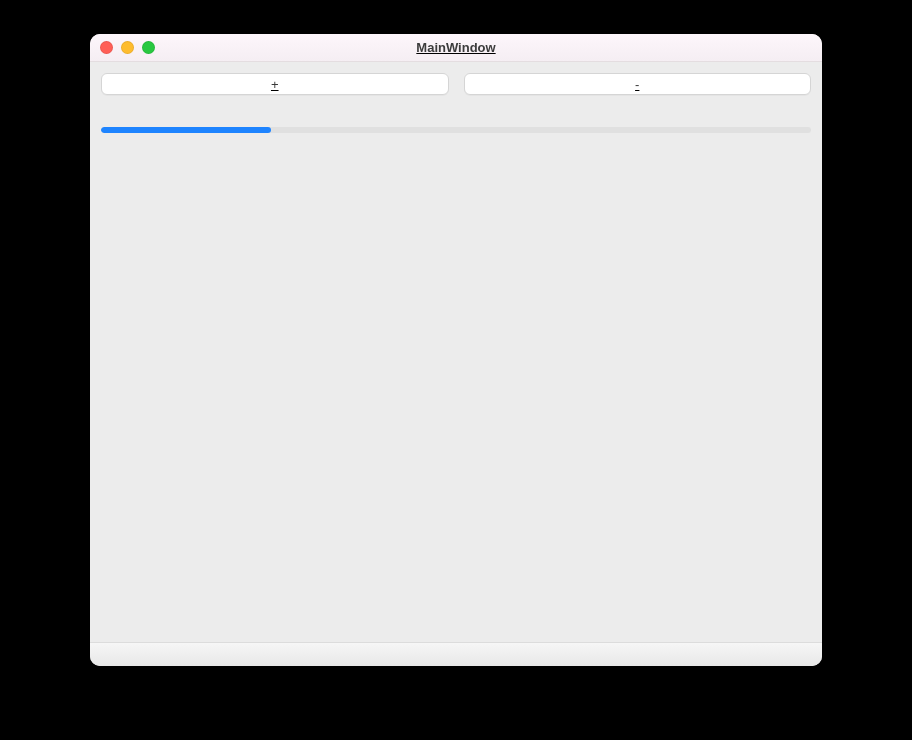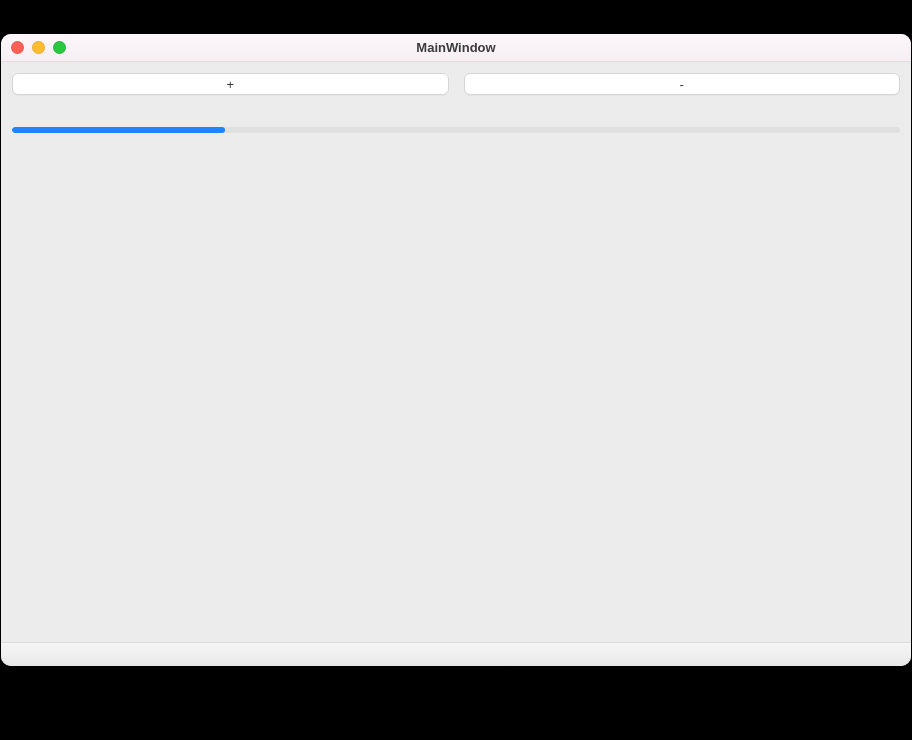--- a/index.html
+++ b/index.html
@@ -6,28 +6,29 @@
     body {
       width: 912px;
       height: 740px;
       background: #000;
       display: flex;
       align-items: flex-start;
       justify-content: center;
       padding-top: 34px;
     }
     .window {
-      width: 910px;
+      width: 732px;
       height: 632px;
       border-radius: 10px;
       background: #ececec;
       box-shadow: 0 12px 36px rgba(0,0,0,0.55), 0 0 0 1px rgba(0,0,0,0.08);
       overflow: hidden;
       display: flex;
       flex-direction: column;
+      text-decoration: underline;
     }
     .titlebar {
       height: 28px;
       background: linear-gradient(#fdf6fb, #f5eef3);
       border-bottom: 1px solid #e4dde0;
       position: relative;
       display: flex;
       align-items: center;
       justify-content: center;
       flex-shrink: 0;

